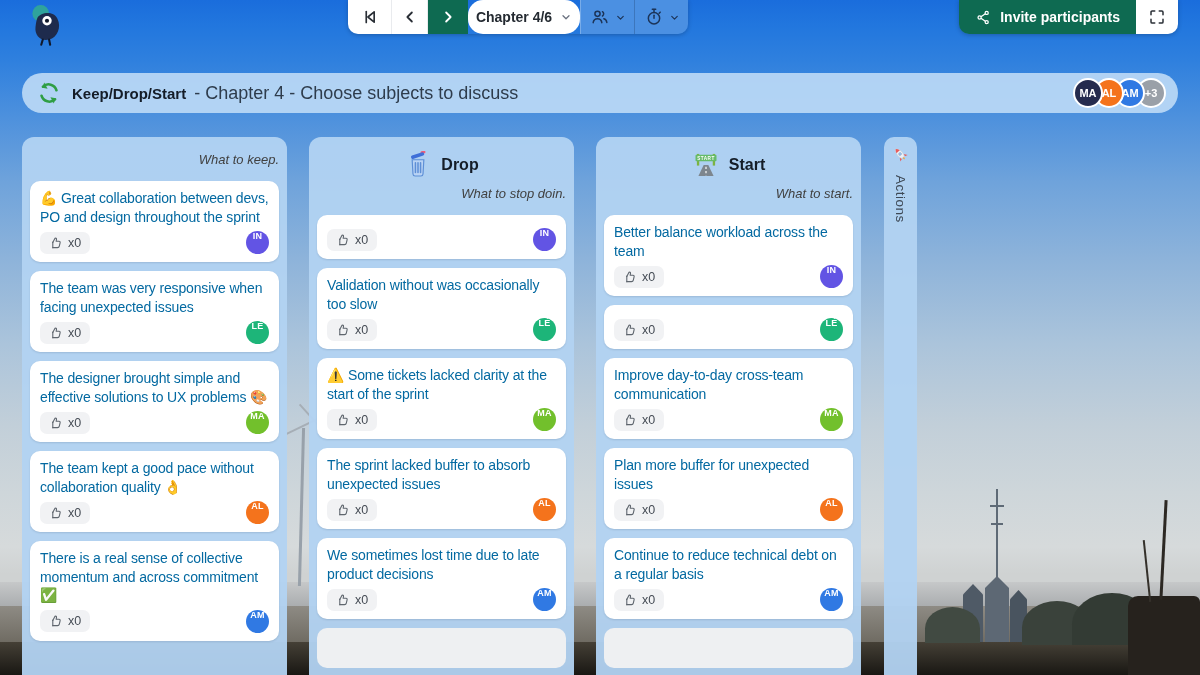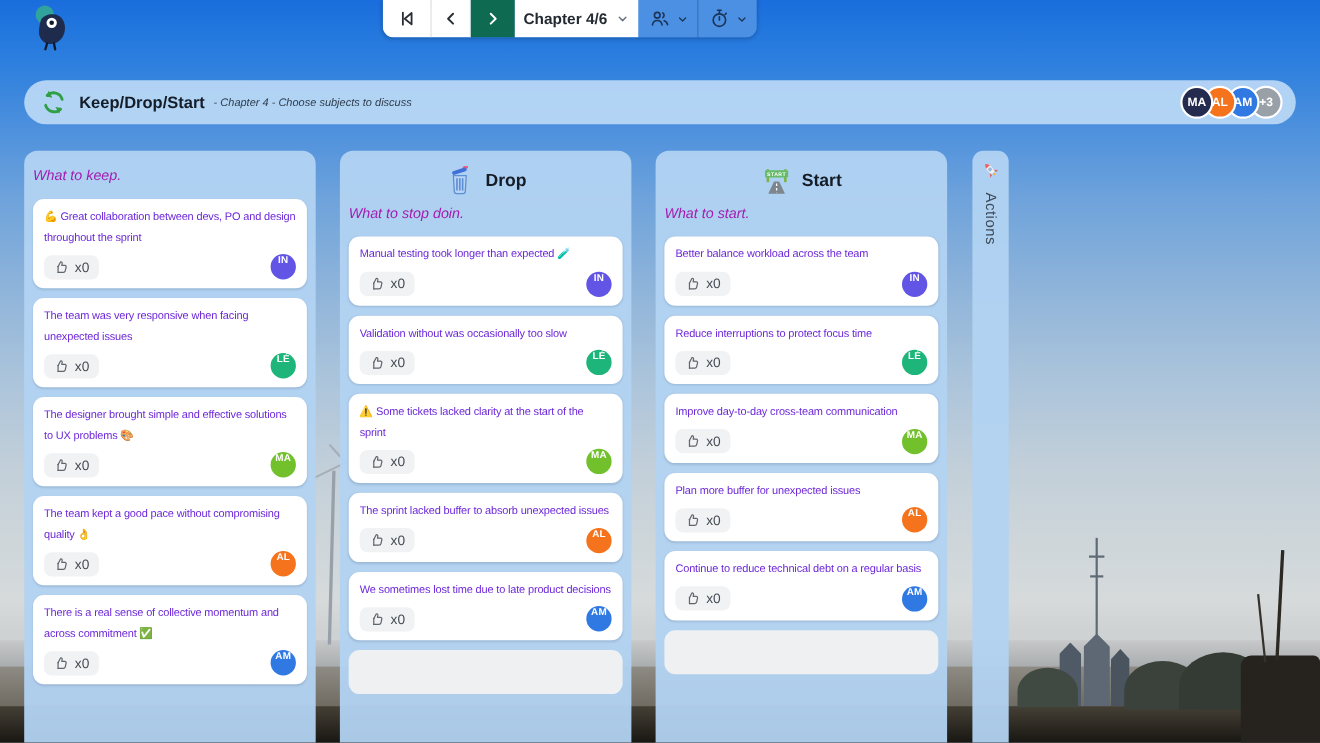--- a/index.html
+++ b/index.html
@@ -32,48 +32,48 @@
   .mast1{left:1162px;top:500px;width:3px;height:100px;background:#2c2823;transform:rotate(3deg);}
   .mast2{left:1146px;top:540px;width:2px;height:62px;background:#34302a;transform:rotate(-6deg);}
   
   .logo{position:absolute;left:26px;top:4px;z-index:5;}
   .nav-group{position:absolute;left:348px;top:0;height:34px;z-index:5;display:flex;
     border-radius:0 0 10px 10px;overflow:hidden;box-shadow:0 1px 4px rgba(10,30,60,.3);}
   .nav-btn{border:none;margin:0;display:flex;align-items:center;justify-content:center;
     cursor:pointer;background:#fff;padding:0;}
   .nav-btn.white{border-right:1px solid #e9ebee;}
   .w44{width:44px}.w36{width:36px}.w40{width:40px}
-  .chapter-btn{width:112px;gap:8px;background:#fff;font-size:14px;font-weight:600;color:#242a31;}
+  .chapter-btn{width:112px;gap:8px;background:#fff;font-size:14px;font-weight:600;color:#242a31;border-radius:15px;}
   .blue-seg{background:#4b90e2;}
   .blue-seg.first{border-left:1px solid rgba(255,255,255,.25);}
   .blue-seg+.blue-seg{border-left:1px solid rgba(20,50,90,.28);}
   .seg-pad{width:54px;gap:5px;}
   .right-group{position:absolute;right:22px;top:0;height:34px;z-index:5;display:flex;
     border-radius:0 0 10px 10px;overflow:hidden;box-shadow:0 1px 4px rgba(10,30,60,.3);}
   .invite-btn{border:none;display:flex;align-items:center;gap:8px;padding:0 16px;cursor:pointer;
     color:#fff;font-size:14px;font-weight:600;}
   .fs-btn{border:none;width:42px;background:#fff;display:flex;align-items:center;justify-content:center;cursor:pointer;}
   
   .banner{position:absolute;top:73px;left:22px;right:22px;height:40px;z-index:4;border-radius:20px;
     display:flex;align-items:center;padding:0 12px 0 14px;}
   .banner-title{font-size:15px;font-weight:700;color:#141c27;margin:0 8px 0 10px;}
-  .banner-sub{font-size:10px;color:#2e3c4c;font-style:italic;}
+  .banner-sub{font-size:18px;color:#2e3c4c;}
   .avatars{margin-left:auto;display:flex;}
   .avatar-lg{width:30px;height:30px;border-radius:50%;border:2.5px solid #fff;margin-left:-9px;
     display:flex;align-items:center;justify-content:center;color:#fff;font-size:11px;font-weight:700;}
   .z4{z-index:4}.z3{z-index:3}.z2{z-index:2}.z1{z-index:1}
   
   .col{position:absolute;top:137px;width:265px;min-height:560px;border-radius:12px;padding:10px 8px;z-index:3;}
   .col-keep{left:22px}.col-drop{left:309px}.col-start{left:596px}
   .col-title-row{display:flex;align-items:center;justify-content:center;gap:9px;height:32px;margin-top:2px;}
   .col-title{font-size:16px;font-weight:700;color:#141c27;}
-  .col-sub{text-align:left;font-style:italic;font-size:13px;line-height:18px;color:#a21caf;margin:4px 0 12px;}
+  .col-sub{text-align:right;font-style:italic;font-size:13px;line-height:18px;color:#404040;margin:4px 0 12px;}
   .card{background:#fff;border-radius:10px;padding:8px 10px;margin-bottom:9px;
     box-shadow:0 1px 2px rgba(20,40,70,.14);cursor:pointer;}
-  .card-text{margin:0;font-size:10px;line-height:18.5px;letter-spacing:-0.15px;color:#6d28d9;}
+  .card-text{margin:0;font-size:14px;line-height:18.5px;letter-spacing:-0.15px;color:#0369a1;}
   .card-footer{display:flex;align-items:center;justify-content:space-between;margin-top:5px;}
   .vote-pill{display:inline-flex;align-items:center;gap:5px;background:#f1f2f4;border:none;border-radius:7px;
     height:22px;padding:0 9px;font-size:12.5px;color:#454c55;cursor:pointer;}
   .avatar-sm{width:23px;height:23px;border-radius:50%;display:flex;align-items:flex-start;justify-content:center;
     color:#fff;font-size:9px;font-weight:700;letter-spacing:.2px;}
   .add-card{width:100%;border:none;background:#eef0f2;border-radius:10px;height:40px;display:flex;
     align-items:center;justify-content:center;font-size:14px;font-weight:500;color:#2f353d;cursor:pointer;}
   
   .actions{position:absolute;left:884px;top:137px;width:33px;height:560px;border-radius:10px;z-index:3;
     display:flex;flex-direction:column;align-items:center;padding-top:8px;cursor:pointer;}
@@ -158,20 +158,39 @@
           <path d="M10 2.8h4"></path>
           <path d="M12 3v3.7"></path>
           <path d="M18.2 7.4l1.2-1.2"></path>
       </svg>
       <svg width="11" height="11" viewBox="0 0 24 24" fill="none" stroke="#1c3458" stroke-width="2.6" stroke-linecap="round" stroke-linejoin="round">
           <path d="M6 9.5l6 6 6-6"></path>
         </svg>
     </button>
   </div>
 
+  <div class="right-group">
+    <button class="invite-btn" style="background: rgb(14, 106, 81);">
+      <svg width="17" height="17" viewBox="0 0 24 24" fill="none" stroke="#fff" stroke-width="1.8">
+        <circle cx="6.5" cy="12" r="2.2"></circle>
+          <circle cx="16.5" cy="5.5" r="2.2"></circle>
+          <circle cx="16.5" cy="18.5" r="2.2"></circle>
+        <path d="M8.4 11l6.2-4.4M8.4 13l6.2 4.4"></path>
+      </svg>
+      <span>Invite participants</span>
+    </button>
+    <button class="fs-btn">
+      <svg width="18" height="18" viewBox="0 0 24 24" fill="none" stroke="#2a2f36" stroke-width="2" stroke-linecap="round">
+        <path d="M4 9V5.5A1.5 1.5 0 0 1 5.5 4H9"></path>
+          <path d="M15 4h3.5A1.5 1.5 0 0 1 20 5.5V9"></path>
+        <path d="M20 15v3.5a1.5 1.5 0 0 1-1.5 1.5H15"></path>
+          <path d="M9 20H5.5A1.5 1.5 0 0 1 4 18.5V15"></path>
+      </svg>
+    </button>
+  </div>
 
   <section class="banner" style="background: rgba(186, 216, 245, 0.93);">
     <svg width="26" height="26" viewBox="0 0 24 24">
       <path d="M18.9 9.5A7.5 7.5 0 0 0 6.4 6.2" fill="none" stroke="#2f9e44" stroke-width="2.4" stroke-linecap="round"></path>
       <path d="M7.6 2.4L5.8 7.2l4.9.9z" fill="#2f9e44"></path>
       <path d="M5.1 14.5a7.5 7.5 0 0 0 12.5 3.3" fill="none" stroke="#2f9e44" stroke-width="2.4" stroke-linecap="round"></path>
       <path d="M16.4 21.6l1.8-4.8-4.9-.9z" fill="#2f9e44"></path>
     </svg>
     <span class="banner-title">Keep/Drop/Start</span>
     <span class="banner-sub">- Chapter 4 - Choose subjects to discuss</span>
@@ -233,21 +252,21 @@
               <path d="M6.5 11l3.8-7.3a1.9 1.9 0 0 1 2.6 1.8L12.3 9h4.9a1.9 1.9 0 0 1 1.9 2.3l-1.4 6.2A3.2 3.2 0 0 1 14.6 20H6.5"></path>
             </svg>
           <span>x0</span>
         </button>
         <span class="avatar-sm" style="background: rgb(114, 192, 44);">
             <span>MA</span>
           </span>
       </div>
     </article>
     <article class="card">
-      <p class="card-text">The team kept a good pace without compromising quality 👌</p>
+      <p class="card-text">The team kept a good pace without collaboration quality 👌</p>
       <div class="card-footer">
         <button class="vote-pill">
           <svg width="14" height="14" viewBox="0 0 24 24" fill="none" stroke="#5f666e" stroke-width="1.9" stroke-linecap="round" stroke-linejoin="round">
               <path d="M6.5 10.5V20"></path>
               <path d="M6.5 11l3.8-7.3a1.9 1.9 0 0 1 2.6 1.8L12.3 9h4.9a1.9 1.9 0 0 1 1.9 2.3l-1.4 6.2A3.2 3.2 0 0 1 14.6 20H6.5"></path>
             </svg>
           <span>x0</span>
         </button>
         <span class="avatar-sm" style="background: rgb(244, 115, 28);">
             <span>AL</span>
@@ -279,21 +298,20 @@
           <rect x="6.2" y="2.4" width="11.6" height="3" rx="1.2" fill="#3f6fd8"></rect>
         </g>
         <path d="M7 7.5h10l-.7 12.2a1.8 1.8 0 0 1-1.8 1.7H9.5a1.8 1.8 0 0 1-1.8-1.7z" fill="#b9d3f4" stroke="#5d8fd6" stroke-width="1"></path>
         <path d="M9.8 10v8.5M12 10v8.5M14.2 10v8.5" stroke="#5d8fd6" stroke-width="1.3" stroke-linecap="round"></path>
       </svg>
       <span class="col-title">Drop</span>
     </div>
     <div class="col-sub">What to stop doin.</div>
 
     <article class="card">
-      <p class="card-text">Manual testing took longer than expected 🧪</p>
       <div class="card-footer">
         <button class="vote-pill">
           <svg width="14" height="14" viewBox="0 0 24 24" fill="none" stroke="#5f666e" stroke-width="1.9" stroke-linecap="round" stroke-linejoin="round">
               <path d="M6.5 10.5V20"></path>
               <path d="M6.5 11l3.8-7.3a1.9 1.9 0 0 1 2.6 1.8L12.3 9h4.9a1.9 1.9 0 0 1 1.9 2.3l-1.4 6.2A3.2 3.2 0 0 1 14.6 20H6.5"></path>
             </svg>
           <span>x0</span>
         </button>
         <span class="avatar-sm" style="background: rgb(98, 84, 228);">
             <span>IN</span>
@@ -388,21 +406,20 @@
               <path d="M6.5 11l3.8-7.3a1.9 1.9 0 0 1 2.6 1.8L12.3 9h4.9a1.9 1.9 0 0 1 1.9 2.3l-1.4 6.2A3.2 3.2 0 0 1 14.6 20H6.5"></path>
             </svg>
           <span>x0</span>
         </button>
         <span class="avatar-sm" style="background: rgb(98, 84, 228);">
             <span>IN</span>
           </span>
       </div>
     </article>
     <article class="card">
-      <p class="card-text">Reduce interruptions to protect focus time</p>
       <div class="card-footer">
         <button class="vote-pill">
           <svg width="14" height="14" viewBox="0 0 24 24" fill="none" stroke="#5f666e" stroke-width="1.9" stroke-linecap="round" stroke-linejoin="round">
               <path d="M6.5 10.5V20"></path>
               <path d="M6.5 11l3.8-7.3a1.9 1.9 0 0 1 2.6 1.8L12.3 9h4.9a1.9 1.9 0 0 1 1.9 2.3l-1.4 6.2A3.2 3.2 0 0 1 14.6 20H6.5"></path>
             </svg>
           <span>x0</span>
         </button>
         <span class="avatar-sm" style="background: rgb(29, 181, 121);">
             <span>LÉ</span>

